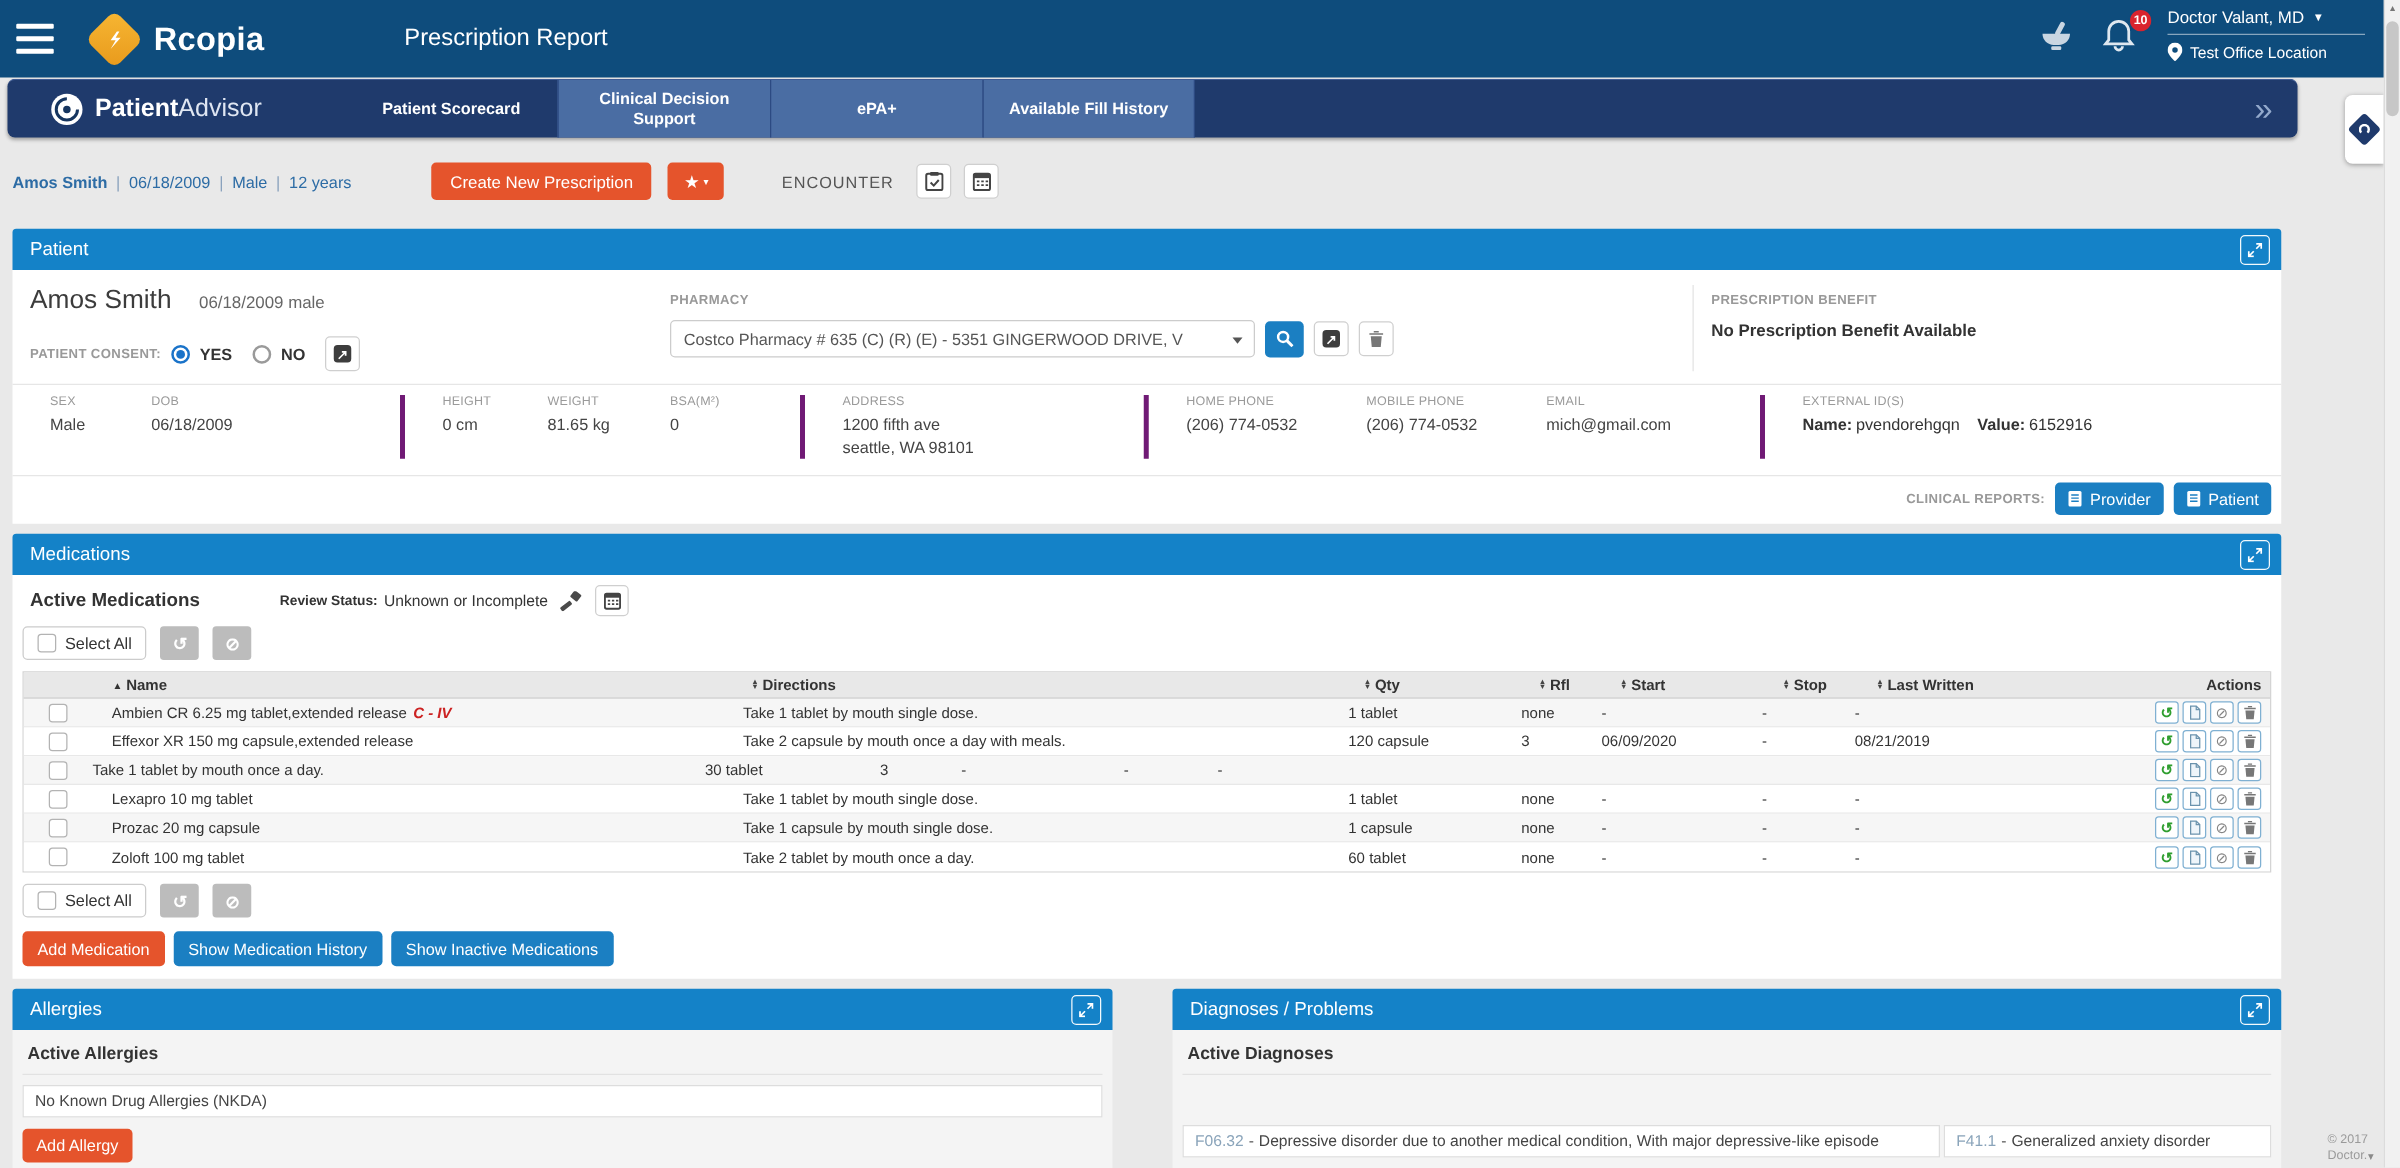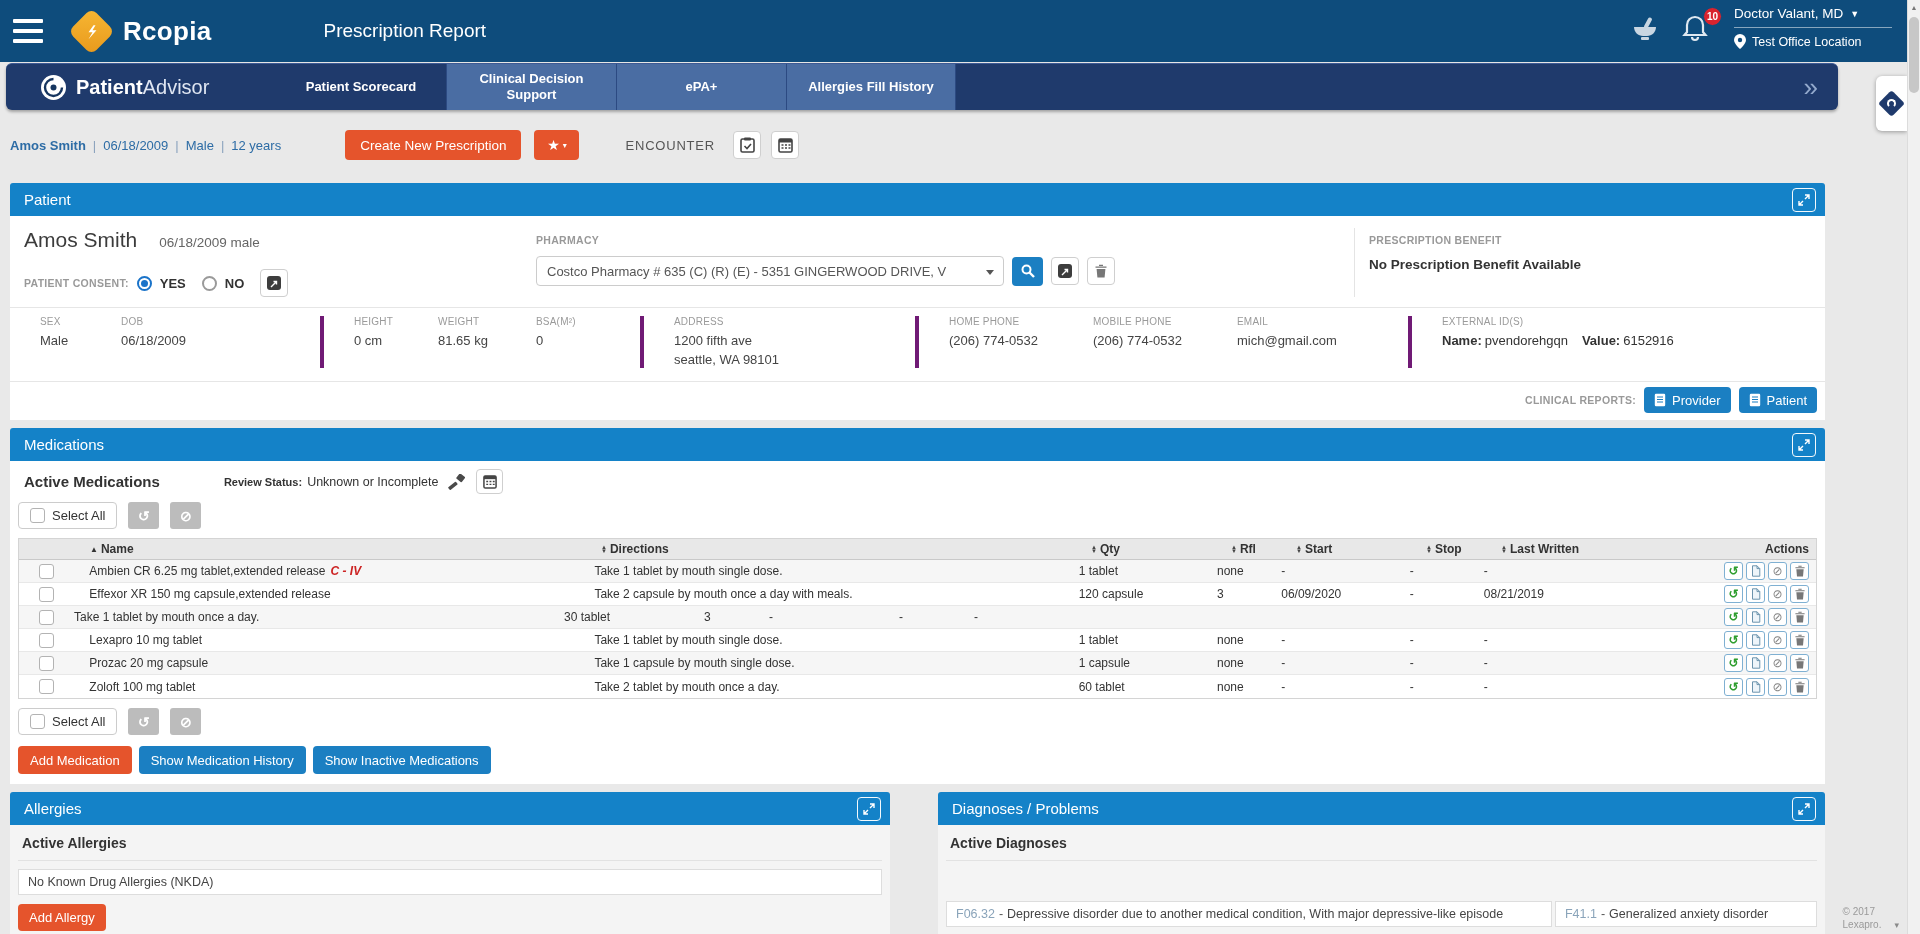--- a/index.html
+++ b/index.html
@@ -146,21 +146,21 @@
   .sub-body { background:#f4f4f4; padding:8px; }
   .sec-title { font-size:14px; font-weight:bold; color:#333; padding:2px 4px 9px; border-bottom:1px solid #e2e2e2; margin-bottom:8px; }
   .item-cell { background:#fff; border:1px solid #ddd; padding:5px 9px; font-size:12.5px; color:#444; }
   .dg-items { display:flex; gap:3px;margin-top:40px; }
   .dg-cell { flex:1 1 auto; background:#fff; border:1px solid #ddd; padding:5px 9px; font-size:12.5px; white-space:nowrap; overflow:hidden; }
   .dg-code { color:#8aa4ba; }
   .dg-sep { color:#555; margin:0 4px; }
   .dg-desc { color:#444; }
   .sub-body .btn { height:27px; padding:0 11px; margin-top:9px; }
 
-  .footer { position:absolute; right:21px; bottom:3px; display:flex; align-items:flex-end; gap:13px; z-index:61; }
+  .footer { position:absolute; right:21px; bottom:3px; display:flex; align-items:flex-end; gap:0; z-index:61; }
   .footer-txt { font-size:10px; color:#9a9a9a; line-height:1.25; }
   .footer-caret { font-size:9px; color:#8a8a8a; background:none; border:none; cursor:pointer; padding:0 0 1px; }
 </style>
 </head>
 <body>
 
 <div class="topbar">
   <button class="hamburger">
       <span></span>
       <span></span>
@@ -227,21 +227,21 @@
           <path d="M13.5 5 a8.5 8.5 0 1 0 8.5 8.5" fill="none" stroke="#16355f" stroke-width="2.4"></path>
           <circle cx="13.5" cy="13.5" r="3" fill="#16355f"></circle>
         </svg>
       <span class="advisor-logo-text"><b>Patient</b><span>Advisor</span></span>
     </div>
     <div class="advisor-tabs">
 
     <div class="atab active">Patient Scorecard</div>
         <div class="atab">Clinical Decision Support</div>
         <div class="atab">ePA+</div>
-        <div class="atab">Allergies Fill History</div>
+        <div class="atab">Available Fill History</div>
       </div>
     <button class="advisor-more">»</button>
   </div>
 
   <div class="pbar">
     <div class="pbar-summary">
       <span class="pbar-name">Amos Smith</span>
       <span class="pbar-sep">|</span>
       <span>06/18/2009</span>
       <span class="pbar-sep">|</span>
@@ -731,16 +731,16 @@
         <button class="btn btn-blue">Show Inactive Diagnoses</button>
       </div>
     </div>
   </div>
 
 </div>
 
 <div class="footer">
   <div class="footer-txt">
     <div>© 2017</div>
-    <div>Lexapro.</div>
+    <div>Doctor.</div>
   </div>
   <button class="footer-caret">▾</button>
 </div>
 
 </body></html>

